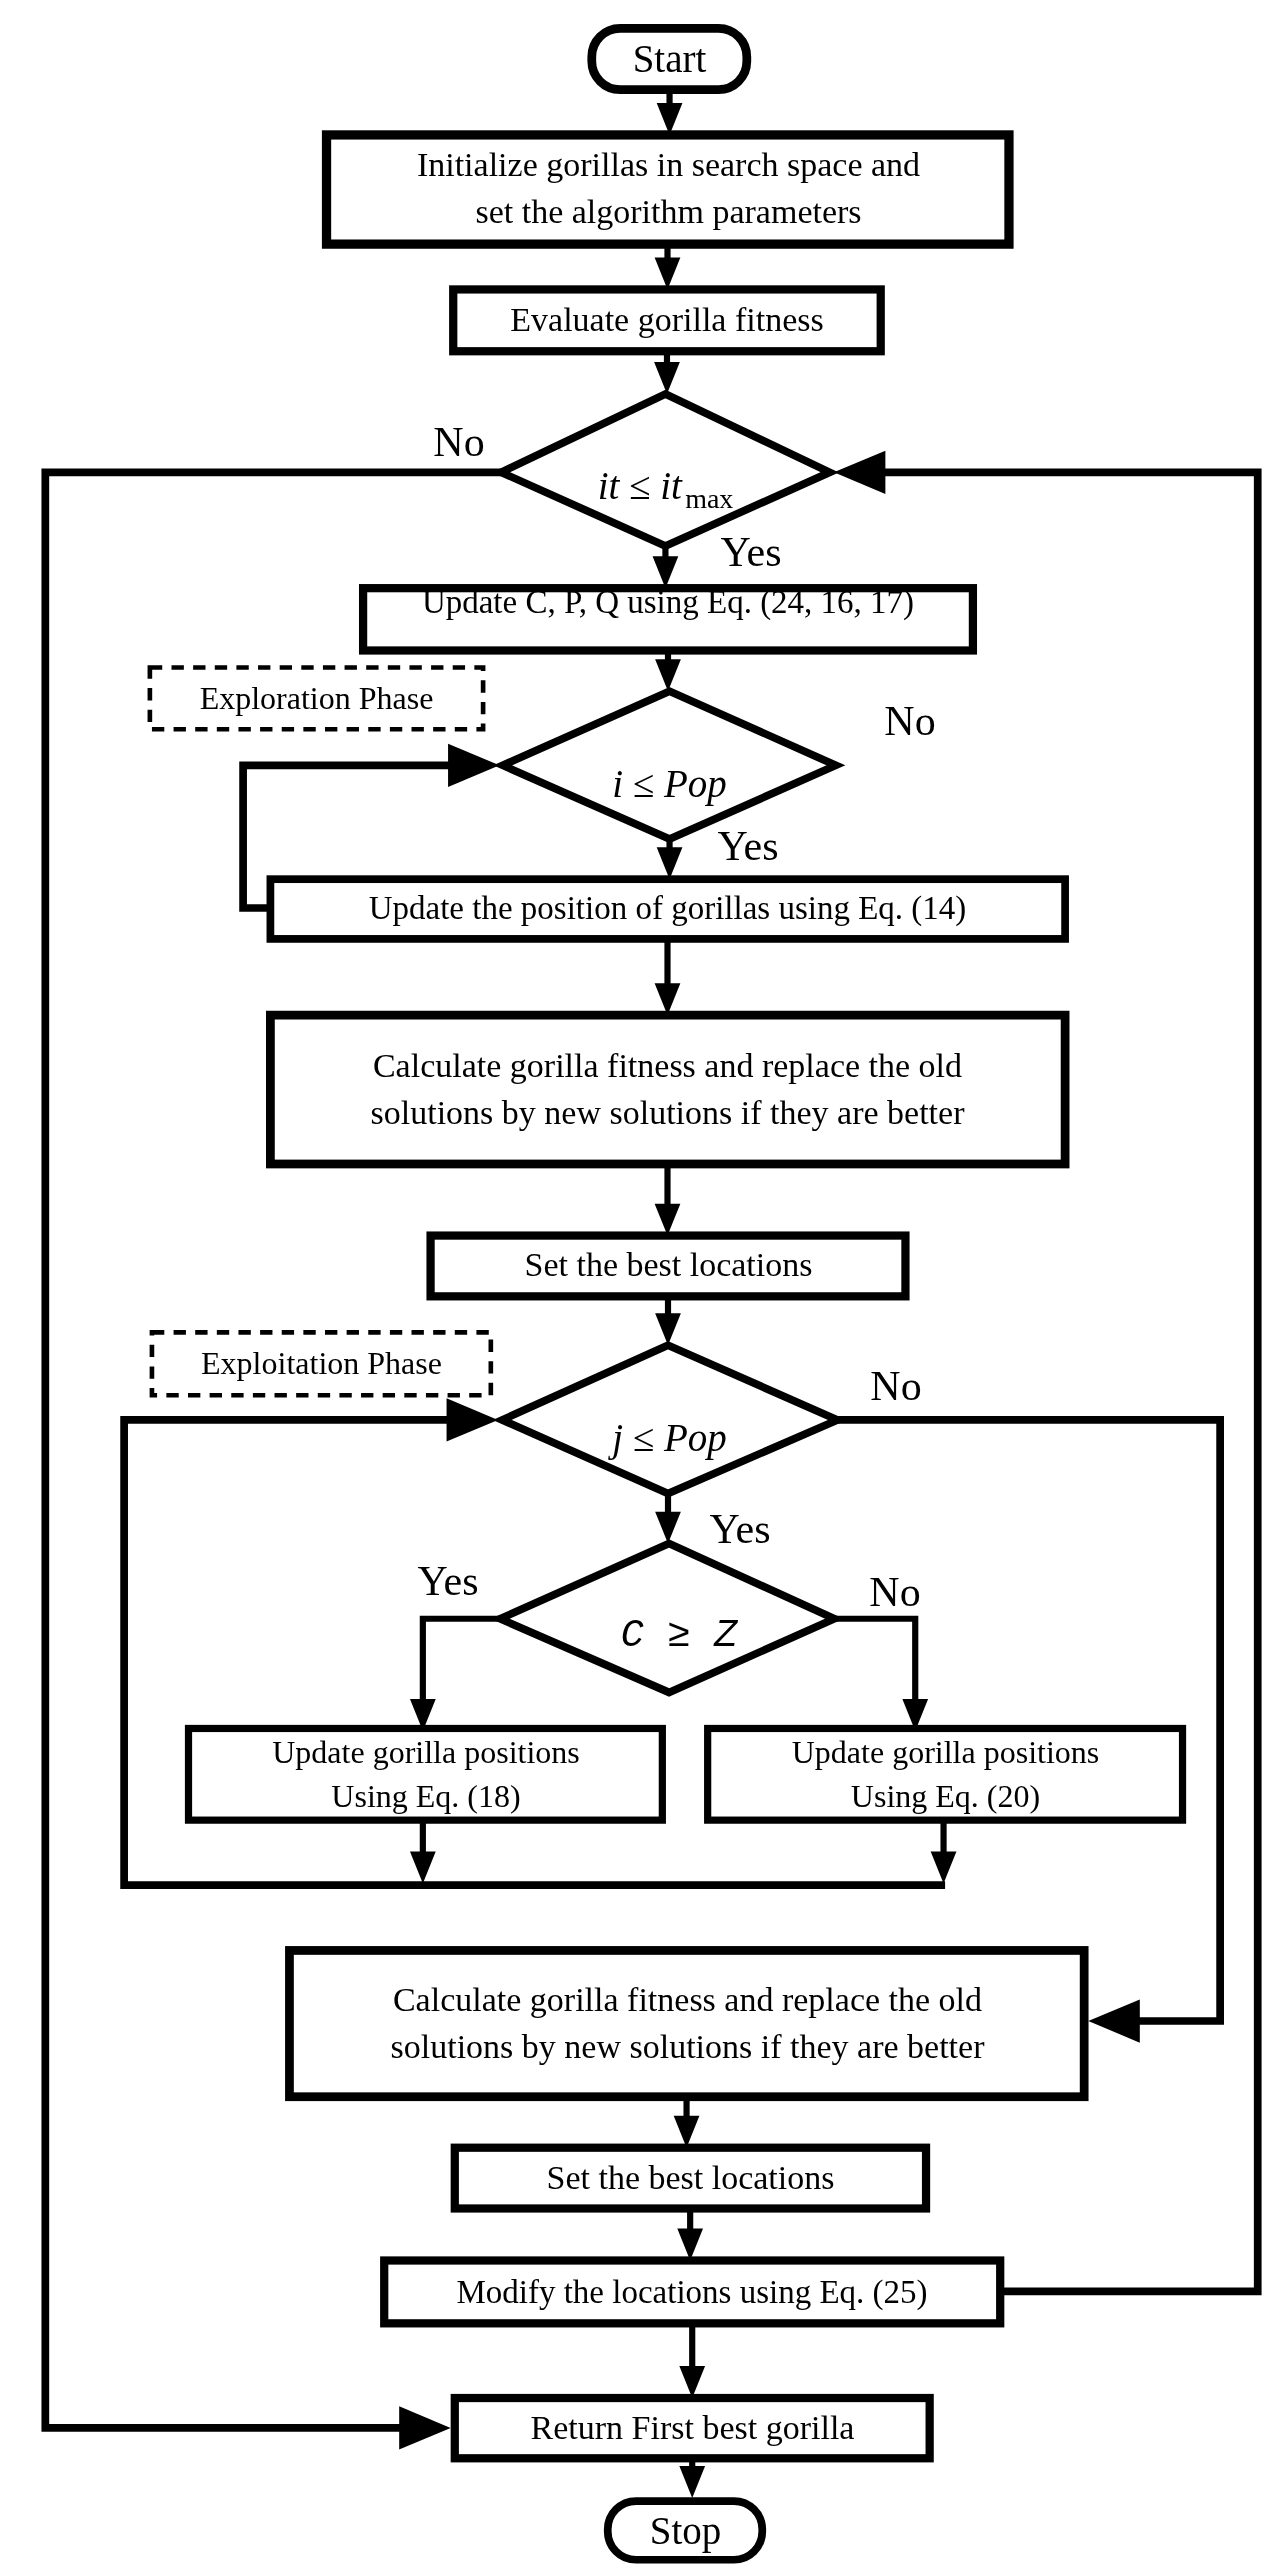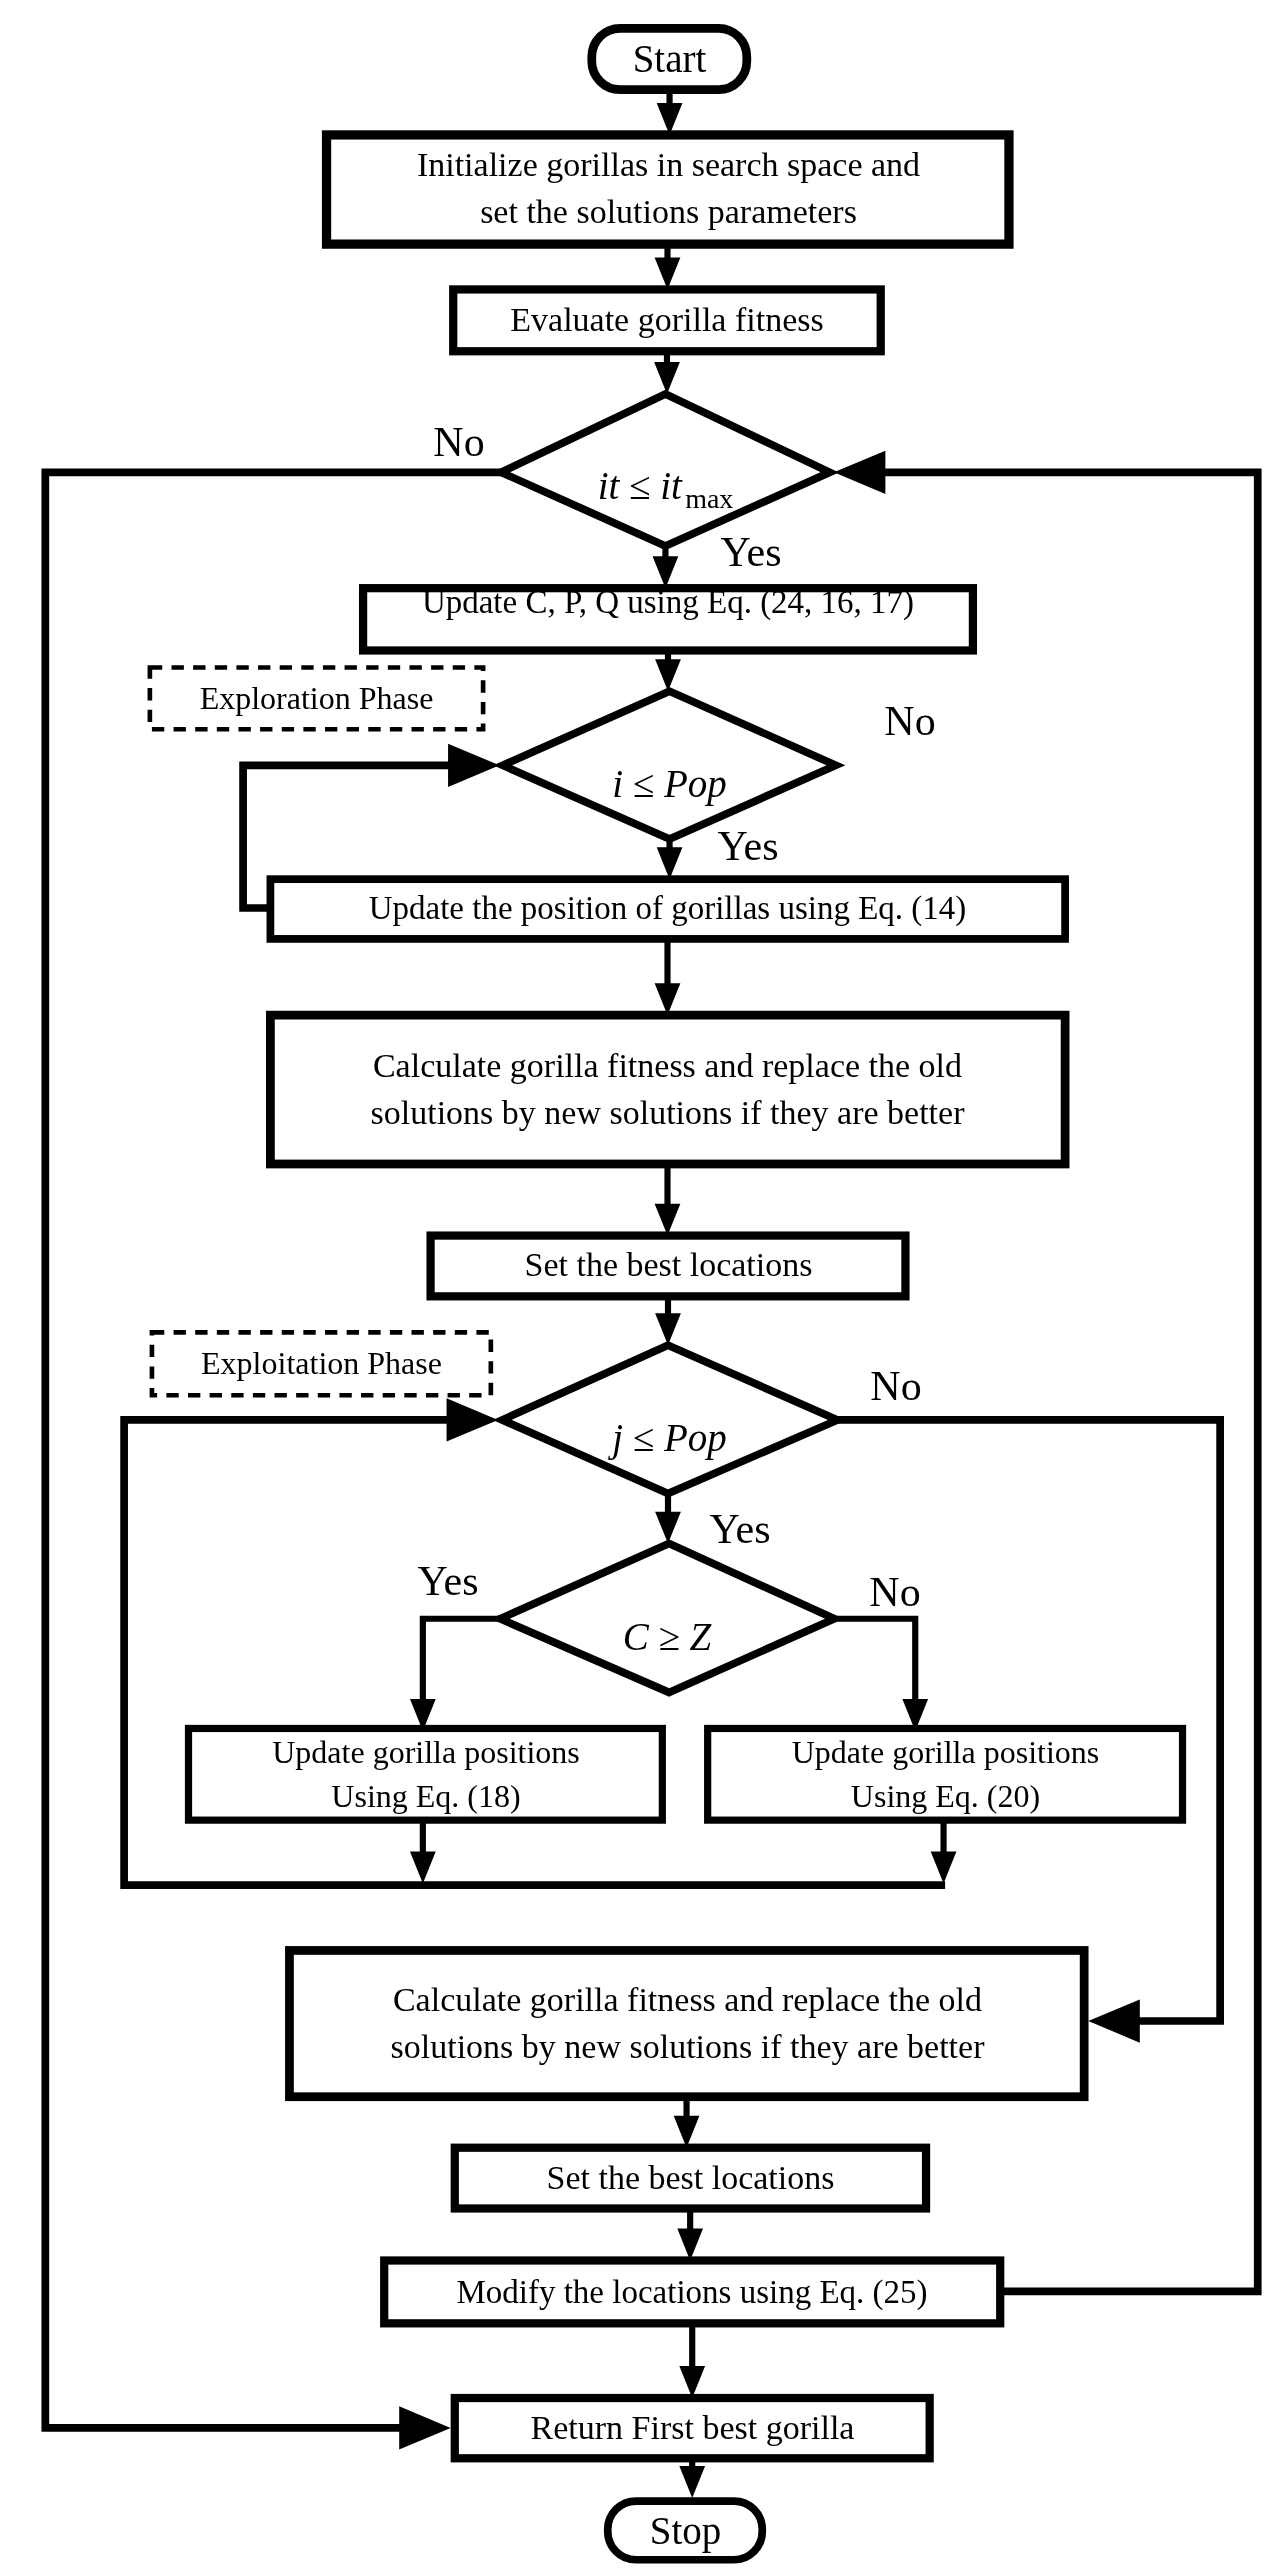--- a/index.html
+++ b/index.html
@@ -109,21 +109,21 @@
     <rect class="shape" x="883" y="4169" width="915" height="118" stroke-width="16"></rect>
     <rect class="shape" x="746" y="4388" width="1196" height="122" stroke-width="16"></rect>
     <rect class="shape" x="883" y="4655" width="922" height="117" stroke-width="16"></rect>
     <rect class="shape" x="1180" y="4855" width="300" height="114" rx="55" stroke-width="15"></rect>
   </svg>
 
   <div class="nodelabel f76" style="left:592px; top:28px; width:155px; height:61px;">Start</div>
 
   <div class="nodelabel f66" style="left:327px; top:134px; width:683px; height:109px;">
     <span>Initialize gorillas in search space and</span>
-    <span>set the solutions parameters</span>
+    <span>set the algorithm parameters</span>
   </div>
 
   <div class="nodelabel f66" style="left:453px; top:289px; width:428px; height:62px;">Evaluate gorilla fitness</div>
 
   <div class="nodelabel f76" style="left:501px; top:394px; width:329px; height:152px;">
     <span class="math"><span>it ≤ it</span> <sub>max</sub></span>
   </div>
 
   <div class="nodelabel" style="left:363px; top:572px; width:610px; height:62px;">Update C, P, Q using Eq. (24, 16, 17)</div>
 
@@ -141,21 +141,21 @@
   </div>
 
   <div class="nodelabel f66" style="left:431px; top:1235px; width:475px; height:61px;">Set the best locations</div>
 
   <div class="nodelabel f62" style="left:152px; top:1332px; width:339px; height:63px;">Exploitation Phase</div>
 
   <div class="nodelabel f76" style="left:502px; top:1345px; width:335px; height:148px;">
     <span class="math">j ≤ Pop</span>
   </div>
 
-  <div class="nodelabel f76" style="left:500px; top:1544px; width:334px; height:149px;">
+  <div class="nodelabel f76" style="left:512px; top:1544px; width:334px; height:149px;font-family:Liberation Mono, monospace;">
     <span class="math">C ≥ Z</span>
   </div>
 
   <div class="nodelabel f62" style="left:189px; top:1728px; width:474px; height:92px;">
     <span>Update gorilla positions</span>
     <span>Using Eq. (18)</span>
   </div>
 
   <div class="nodelabel f62" style="left:708px; top:1728px; width:475px; height:92px;">
     <span>Update gorilla positions</span>

